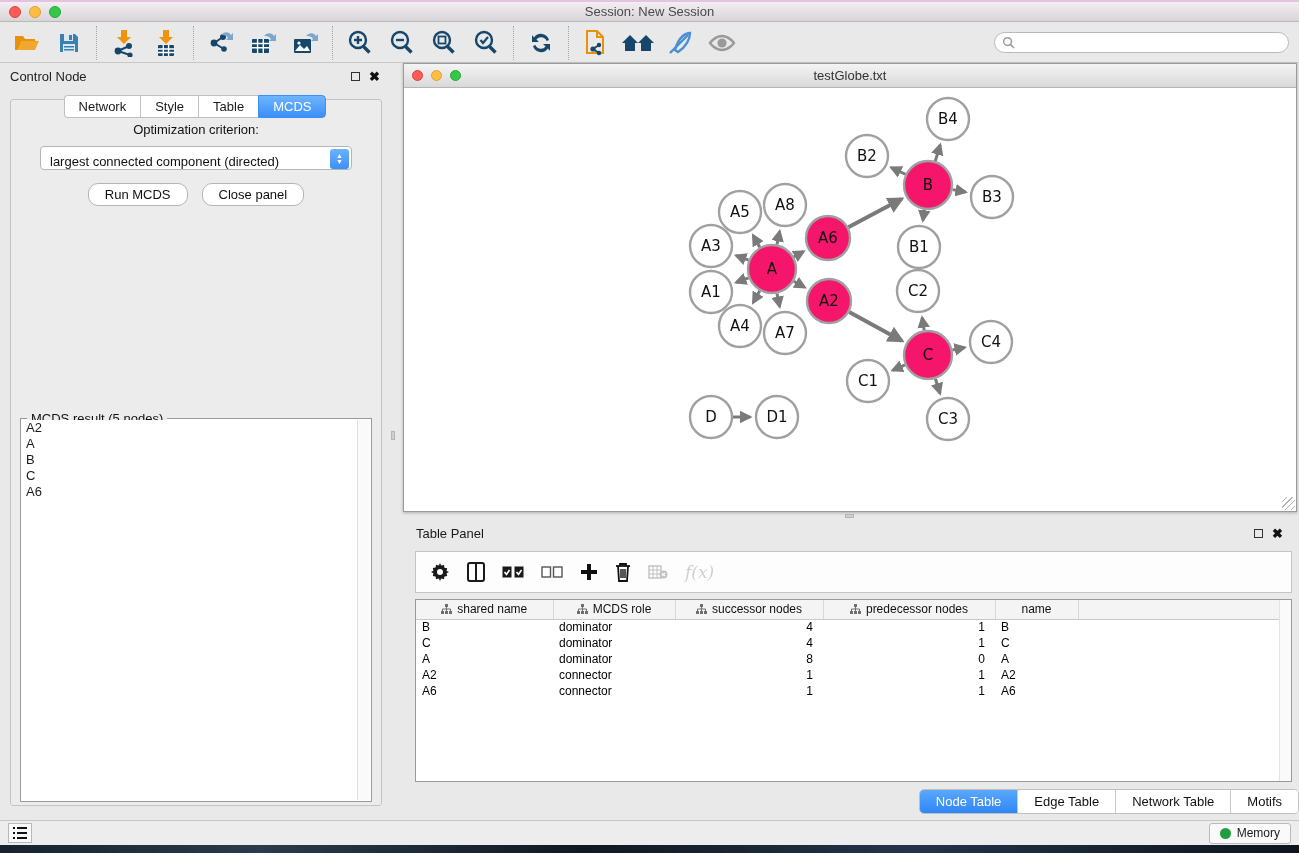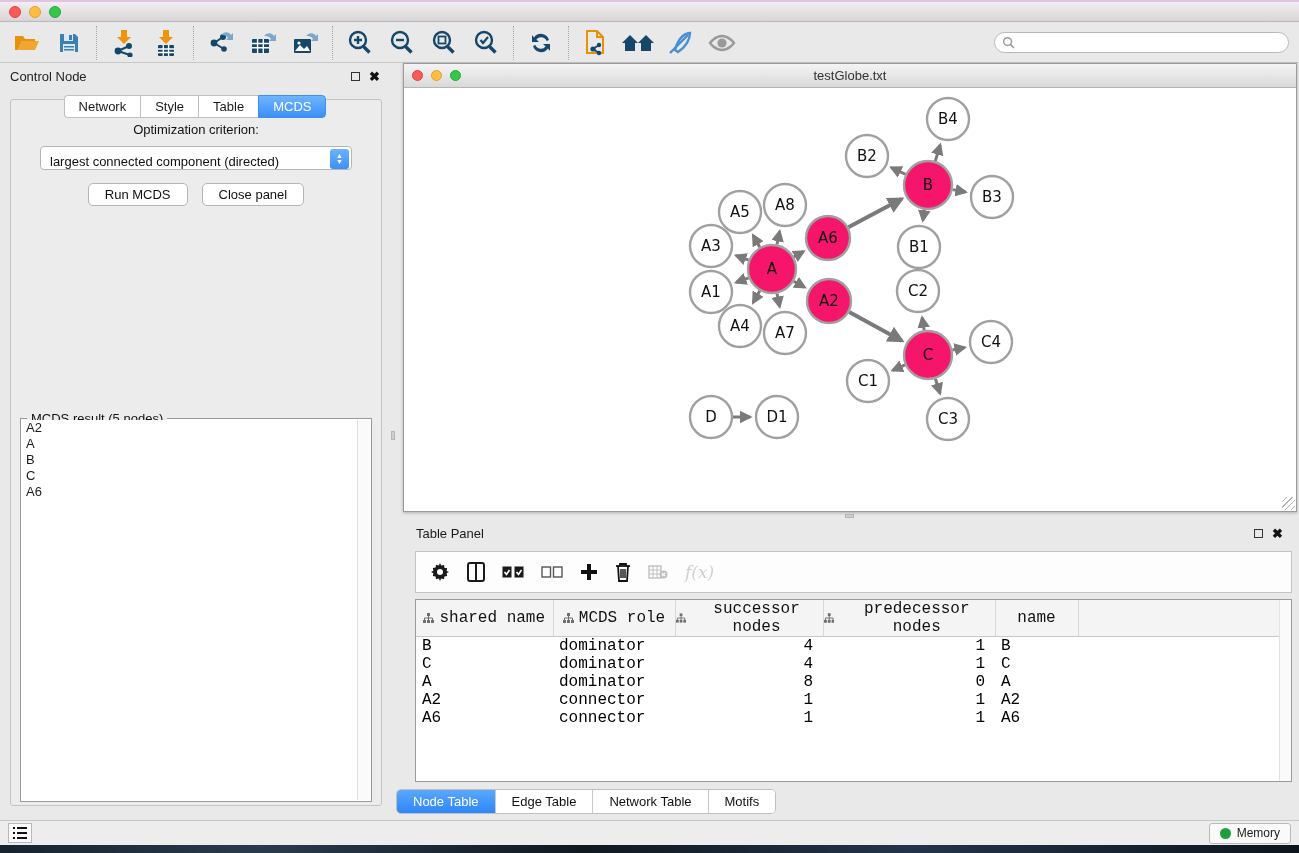--- a/index.html
+++ b/index.html
@@ -50,21 +50,21 @@
   .cp-body { position:absolute; left:10px; right:8px; top:36px; bottom:14px; background:#ececec;
     border:1px solid #c4c4c4; border-radius:3px; padding-top:18px; }
   .opt-label { text-align:center; margin-top:4px; color:#111; }
   .combo { margin:9px auto 0; width:312px; height:24px; background:#fff; border:1px solid #b5b5b5; border-radius:4px;
     display:flex; align-items:flex-end; position:relative; cursor:pointer; }
   .combo-text { flex:1; padding-left:9px; font-size:13px; color:#111; white-space:nowrap; }
   .combo-step { width:19px; height:20px; margin-right:2px; background:linear-gradient(#6cb2fd,#3c8ffa);
     border-radius:3px; display:flex; flex-direction:column; align-items:center; justify-content:center; color:#fff; }
   .combo-step span { font-size:7px; line-height:6px; }
   .cp-buttons { display:flex; justify-content:center; gap:14px; margin-top:13px; }
-  .btn { background:#fff; border:1px solid #b5b5b5; border-radius:5px; padding:3px 16px; font-size:13px; cursor:pointer; color:#111; }
+  .btn { background:#fff; border:1px solid #b5b5b5; border-radius:10px; padding:3px 16px; font-size:13px; cursor:pointer; color:#111; }
 
   .result-box { position:absolute; left:9px; right:9px; top:318px; bottom:3px; border:1px solid #9a9a9a; background:#fff; }
   .result-legend { position:absolute; top:-8px; left:6px; background:#ececec; padding:0 4px; font-size:13px; color:#111; }
   .result-list { position:absolute; inset:1px 14px 1px 1px; background:#fff; overflow:hidden; font-size:13px; }
   .result-list div { padding:0px 4px; line-height:16px; }
   .result-scroll { position:absolute; top:1px; bottom:1px; right:1px; width:13px; background:#fafafa; border-left:1px solid #e0e0e0; }
 
   
   .net-window { position:absolute; left:403px; top:0; width:894px; height:449px;
     border:1px solid #9a9a9a; background:#fff; box-shadow:0 1px 3px rgba(0,0,0,.25); }
@@ -84,30 +84,30 @@
   
   .table-panel { position:absolute; left:396px; top:458px; width:903px; height:299px; background:#e9e9e9; }
   .tp-header { height:24px; display:flex; align-items:center; padding:0 16px 0 20px; }
   .tp-toolbar { position:absolute; left:19px; right:7px; top:30px; height:42px; background:#fdfdfd;
     border:1px solid #c4c4c4; display:flex; align-items:center; gap:17px; padding-left:14px; }
   .tp-tool { display:flex; align-items:center; justify-content:center; cursor:pointer; }
   .tp-tool.disabled { opacity:.45; cursor:default; }
   .fx { font-family:"DejaVu Serif", serif; font-style:italic; font-size:17px; color:#9a9a9a; }
 
   .tp-table { position:absolute; left:19px; right:7px; top:78px; bottom:38px; background:#fff; border:1px solid #9a9a9a; overflow:hidden; }
-  table.grid { border-collapse:collapse; font-size:16px; width:100%;font-family:Liberation Mono, monospace; }
+  table.grid { border-collapse:collapse; font-size:12px; width:100%; }
   .grid th { background:#f4f4f4; border-right:1px solid #d8d8d8; border-bottom:1px solid #c9c9c9;
     font-weight:normal; height:19px; text-align:center; color:#111; position:relative; }
   .grid th .th-inner { display:flex; align-items:center; justify-content:center; gap:5px; }
   .grid td { height:16px; padding:0 6px; color:#000; white-space:nowrap; }
   .grid td.num { text-align:right; padding-right:10px; }
   .grid col.c0{width:137px}.grid col.c1{width:122px}.grid col.c2{width:148px}.grid col.c3{width:172px}.grid col.c4{width:83px}
   .tp-scroll { position:absolute; top:0; bottom:0; right:0; width:12px; background:#fafafa; border-left:1px solid #e3e3e3; }
 
-  .tp-tabs { position:absolute; left:0; right:0; bottom:6px; display:flex; justify-content:flex-start;margin-top:14px; }
+  .tp-tabs { position:absolute; left:0; right:0; bottom:6px; display:flex; justify-content:flex-end;margin-top:14px; }
   .tp-tabs-inner { display:flex; border:1px solid #c0c0c0; border-radius:5px; overflow:hidden; background:#fff; }
   .tp-tab { padding:4px 16px; font-size:13px; border-right:1px solid #c9c9c9; cursor:pointer; background:#fff; color:#111; }
   .tp-tab:last-child { border-right:none; }
   .tp-tab.active { background:linear-gradient(#5aa8fc,#2e86f8); color:#fff; }
 
   
   .statusbar { position:absolute; left:0; top:820px; width:100%; height:25px; background:#ededed; border-top:1px solid #c6c6c6;
     display:flex; align-items:center; padding:0 8px; }
   .status-list-btn { width:24px; height:20px; background:#fafafa; border:1px solid #b9b9b9; display:flex; align-items:center; justify-content:center; cursor:pointer; }
   .memory-btn { margin-left:auto; height:21px; background:#fafafa; border:1px solid #b9b9b9; border-radius:3px;
@@ -124,20 +124,21 @@
 <body>
 
 <div class="app">
 
   <div class="titlebar">
     <div class="traffic">
       <div class="tl red"></div>
       <div class="tl yellow"></div>
       <div class="tl green"></div>
     </div>
+    <div class="title">Session: New Session</div>
   </div>
 
   <div class="toolbar">
     <div class="tb-group">
       <div class="tb-btn">
         <svg width="28" height="24" viewBox="0 0 28 24">
             <path d="M2 5h8l2 3h10v2H9l-4 9H2z" fill="#e8920c"></path>
             <path d="M9 10h17l-4 9H5z" fill="#f0a732"></path>
           </svg>
       </div>

